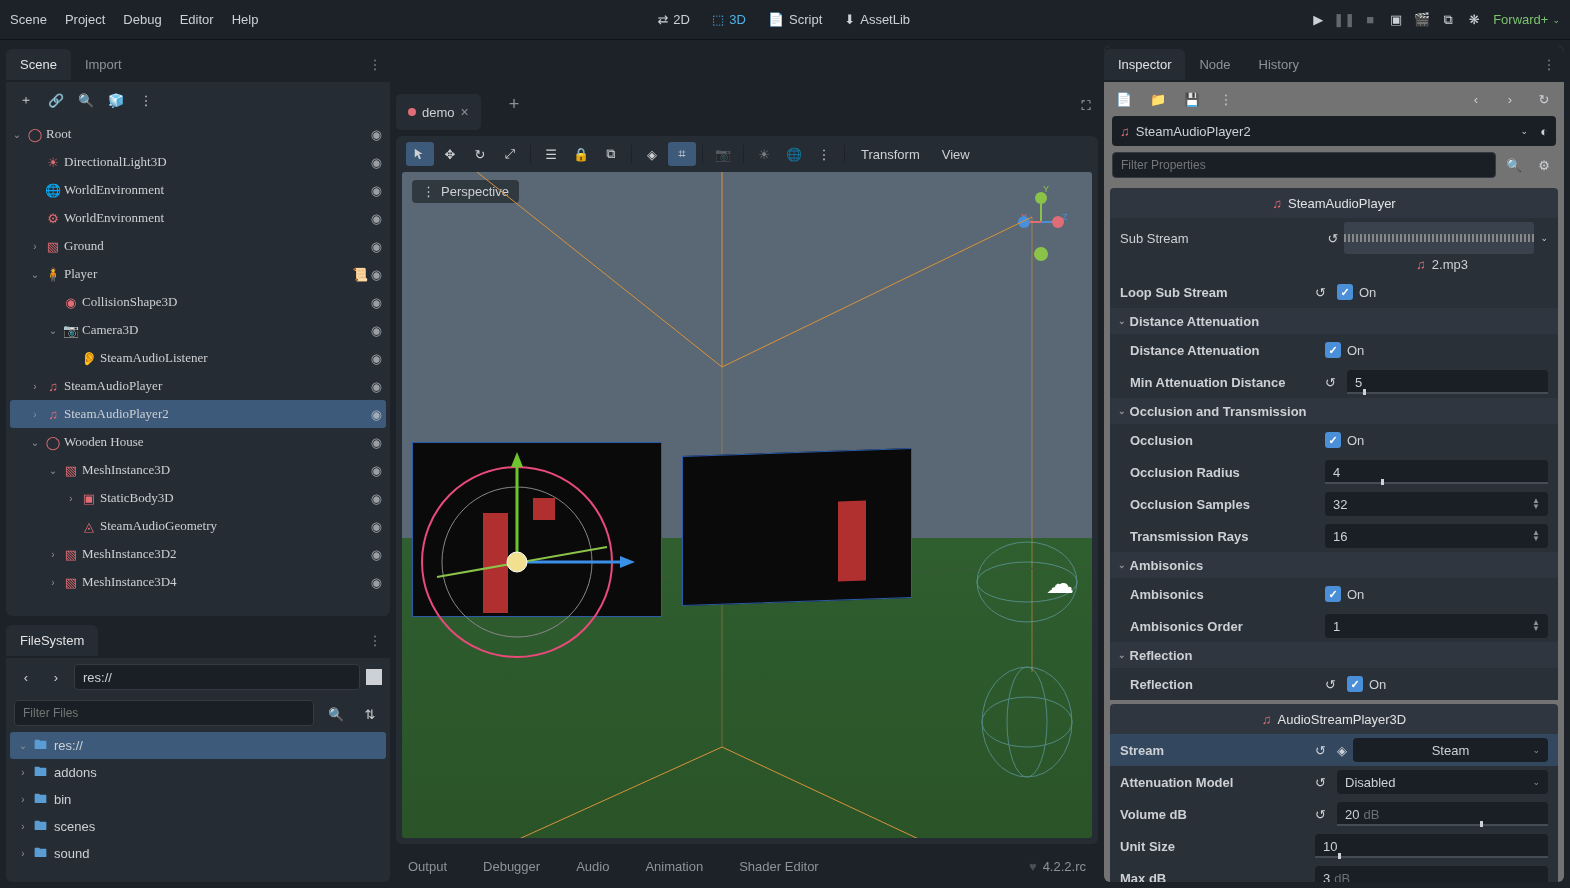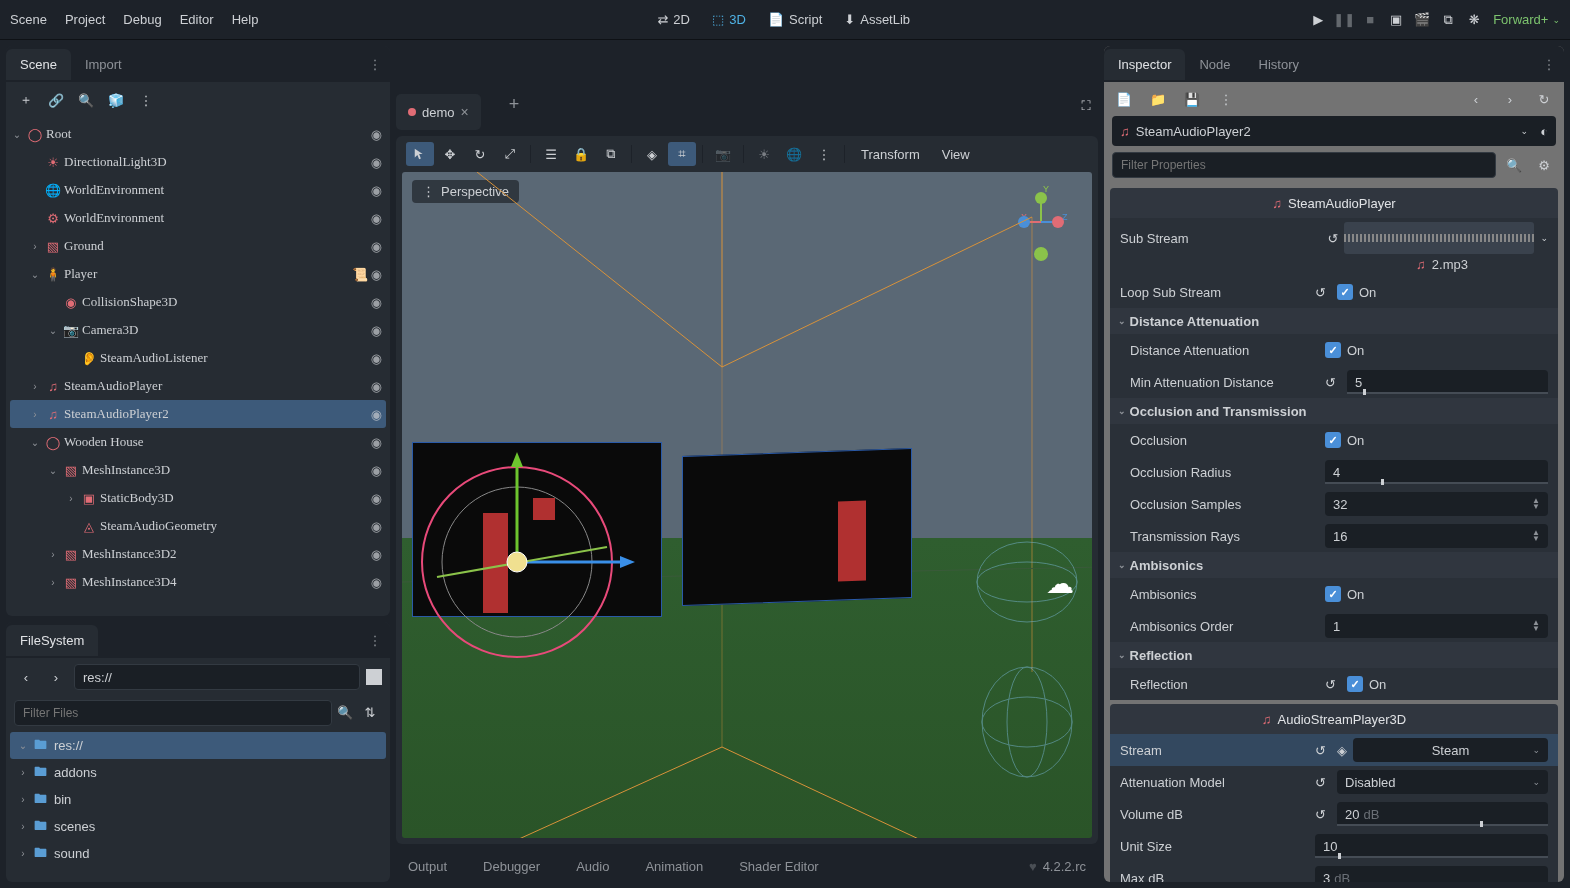--- a/index.html
+++ b/index.html
@@ -34,21 +34,21 @@
 .trow .tick { width: 14px; height: 14px; margin: 0 4px; display: flex; align-items: center; justify-content: center; }
 .trow .lbl { flex: 1; white-space: nowrap; overflow: hidden; text-overflow: ellipsis; font-family: Liberation Serif, serif; }
 .trow .eye { opacity: 0.7; }
 .trow .warn { width: 14px; margin-right: 4px; }
 .ind-0 { padding-left: 0px; } .ind-1 { padding-left: 18px; } .ind-2 { padding-left: 36px; }
 .ind-3 { padding-left: 54px; }
 .fs-panel { flex: 0 0 260px; }
 .fs-nav { display: flex; align-items: center; gap: 6px; padding: 6px 8px; }
 .fs-path { flex: 1; height: 26px; background: #1a1f25; border: 1px solid #333a42; padding: 0 8px; display: flex; align-items: center; border-radius: 4px; }
 .fs-square { width: 16px; height: 16px; background: #cdd0d4; }
-.fs-filter { display: flex; align-items: flex-start; gap: 1px; padding: 4px 8px; }
+.fs-filter { display: flex; align-items: flex-end; gap: 10px; padding: 4px 8px; }
 .frow { display: flex; align-items: center; height: 27px; padding: 0 6px; cursor: pointer; border-radius: 3px; }
 .frow.selected { background: #3d5a7a; }
 .frow .exp { width: 14px; text-align: center; color: #8e9298; font-size: 10px; }
 .frow .fico { width: 16px; margin: 0 4px; color: #5a9dd4; }
 .center-col { flex: 1; display: flex; flex-direction: column; padding: 6px; gap: 6px; }
 .vp-tabs { display: flex; height: 36px; gap: 20px; margin-top: 48px; }
 .vp-tab { display: flex; align-items: center; gap: 6px; padding: 6px 12px; background: #262c33; border-radius: 5px; }
 .vp-tab .dot { width: 8px; height: 8px; border-radius: 50%; background: #e06c75; }
 .vp-tab .close { color: #8e9298; font-size: 14px; }
 .vp-add { color: #8e9298; font-size: 18px; padding: 0 8px; }
@@ -72,21 +72,21 @@
 .insp-node .lbl { flex: 1; }
 .insp-filter { display: flex; align-items: center; padding: 6px 8px; gap: 6px; }
 .insp-body { flex: 1; overflow-y: auto; }
 .insp-body::-webkit-scrollbar { width: 8px; }
 .insp-body::-webkit-scrollbar-thumb { background: #454c55; border-radius: 4px; }
 .class-header { height: 30px; background: #30363f; display: flex; align-items: center; justify-content: center; gap: 6px; color: #e0e2e5; margin: 4px 6px 0 6px; border-radius: 4px 4px 0 0; }
 .section-header { height: 26px; background: #30363f; display: flex; align-items: center; padding: 0 8px; gap: 4px; margin: 0 6px; font-weight: bold; }
 .section-header .chv { font-size: 9px; color: #8e9298; }
 .prop-row { display: flex; align-items: center; min-height: 32px; padding: 0 10px; margin: 0 6px; background: #2a3038; }
 .prop-row.sub { padding-left: 20px; }
-.prop-row .plbl { flex: 0 0 195px; }
+.prop-row .plbl { flex: 0 0 195px; font-weight: bold; }
 .prop-row .pedit { flex: 1; display: flex; align-items: center; gap: 6px; }
 .prop-row .reset { width: 16px; color: #cdd0d4; }
 .chk { width: 16px; height: 16px; background: #4a8fd8; border-radius: 3px; display: flex; align-items: center; justify-content: center; }
 .chk::after { content: "✓"; color: white; font-size: 11px; font-weight: bold; }
 .on-txt { color: #cdd0d4; text-align: right; }
 .spin { flex: 1; height: 24px; background: #1a1f25; border-radius: 4px; display: flex; align-items: center; padding: 0 8px; justify-content: space-between; position: relative; }
 .spin .updown { color: #8e9298; font-size: 8px; line-height: 6px; }
 .spin .unit { color: #6a6f76; margin-left: 4px; }
 .spin .slider-track { position: absolute; bottom: 0; left: 0; right: 0; height: 2px; background: #454c55; }
 .spin .slider-pip { position: absolute; bottom: -1px; width: 3px; height: 6px; background: #cdd0d4; }

